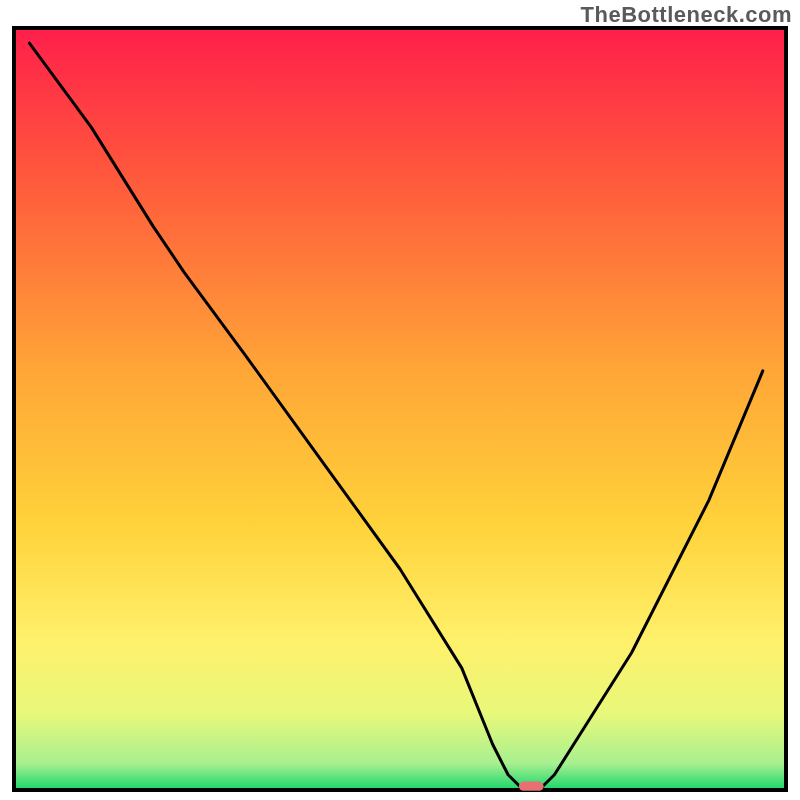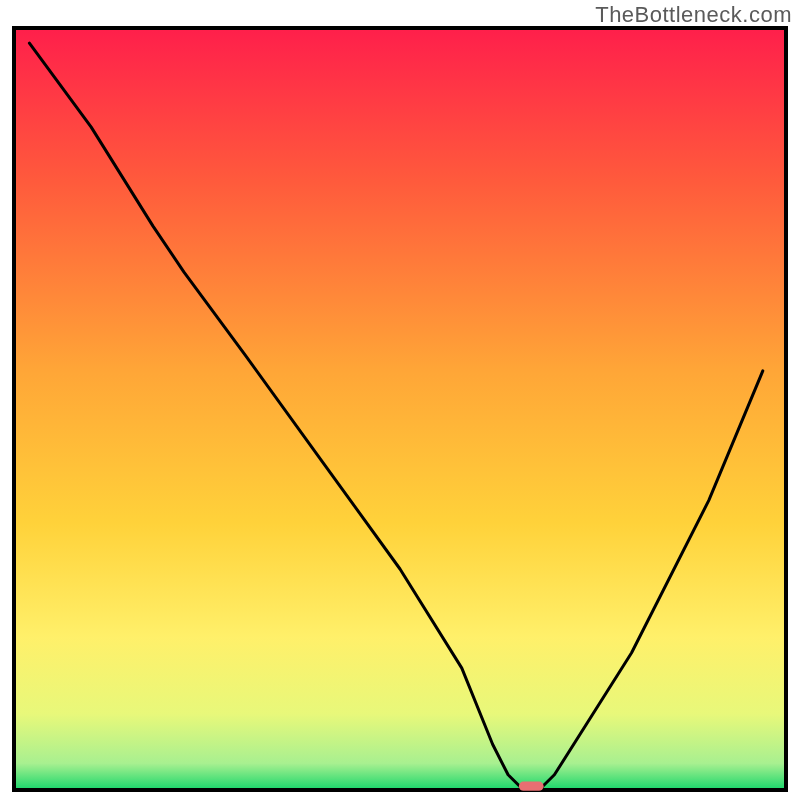--- a/index.html
+++ b/index.html
@@ -14,21 +14,21 @@
     position: relative;
     width: 800px;
     height: 800px;
   }
   .watermark {
     position: absolute;
     top: 2px;
     right: 8px;
     color: #5a5a5a;
     font-size: 22px;
-    font-weight: 400;
+    font-weight: 700;
     letter-spacing: 0.5px;
     z-index: 3;
   }
   svg.chart {
     position: absolute;
     inset: 0;
     width: 800px;
     height: 800px;
   }
 </style>

